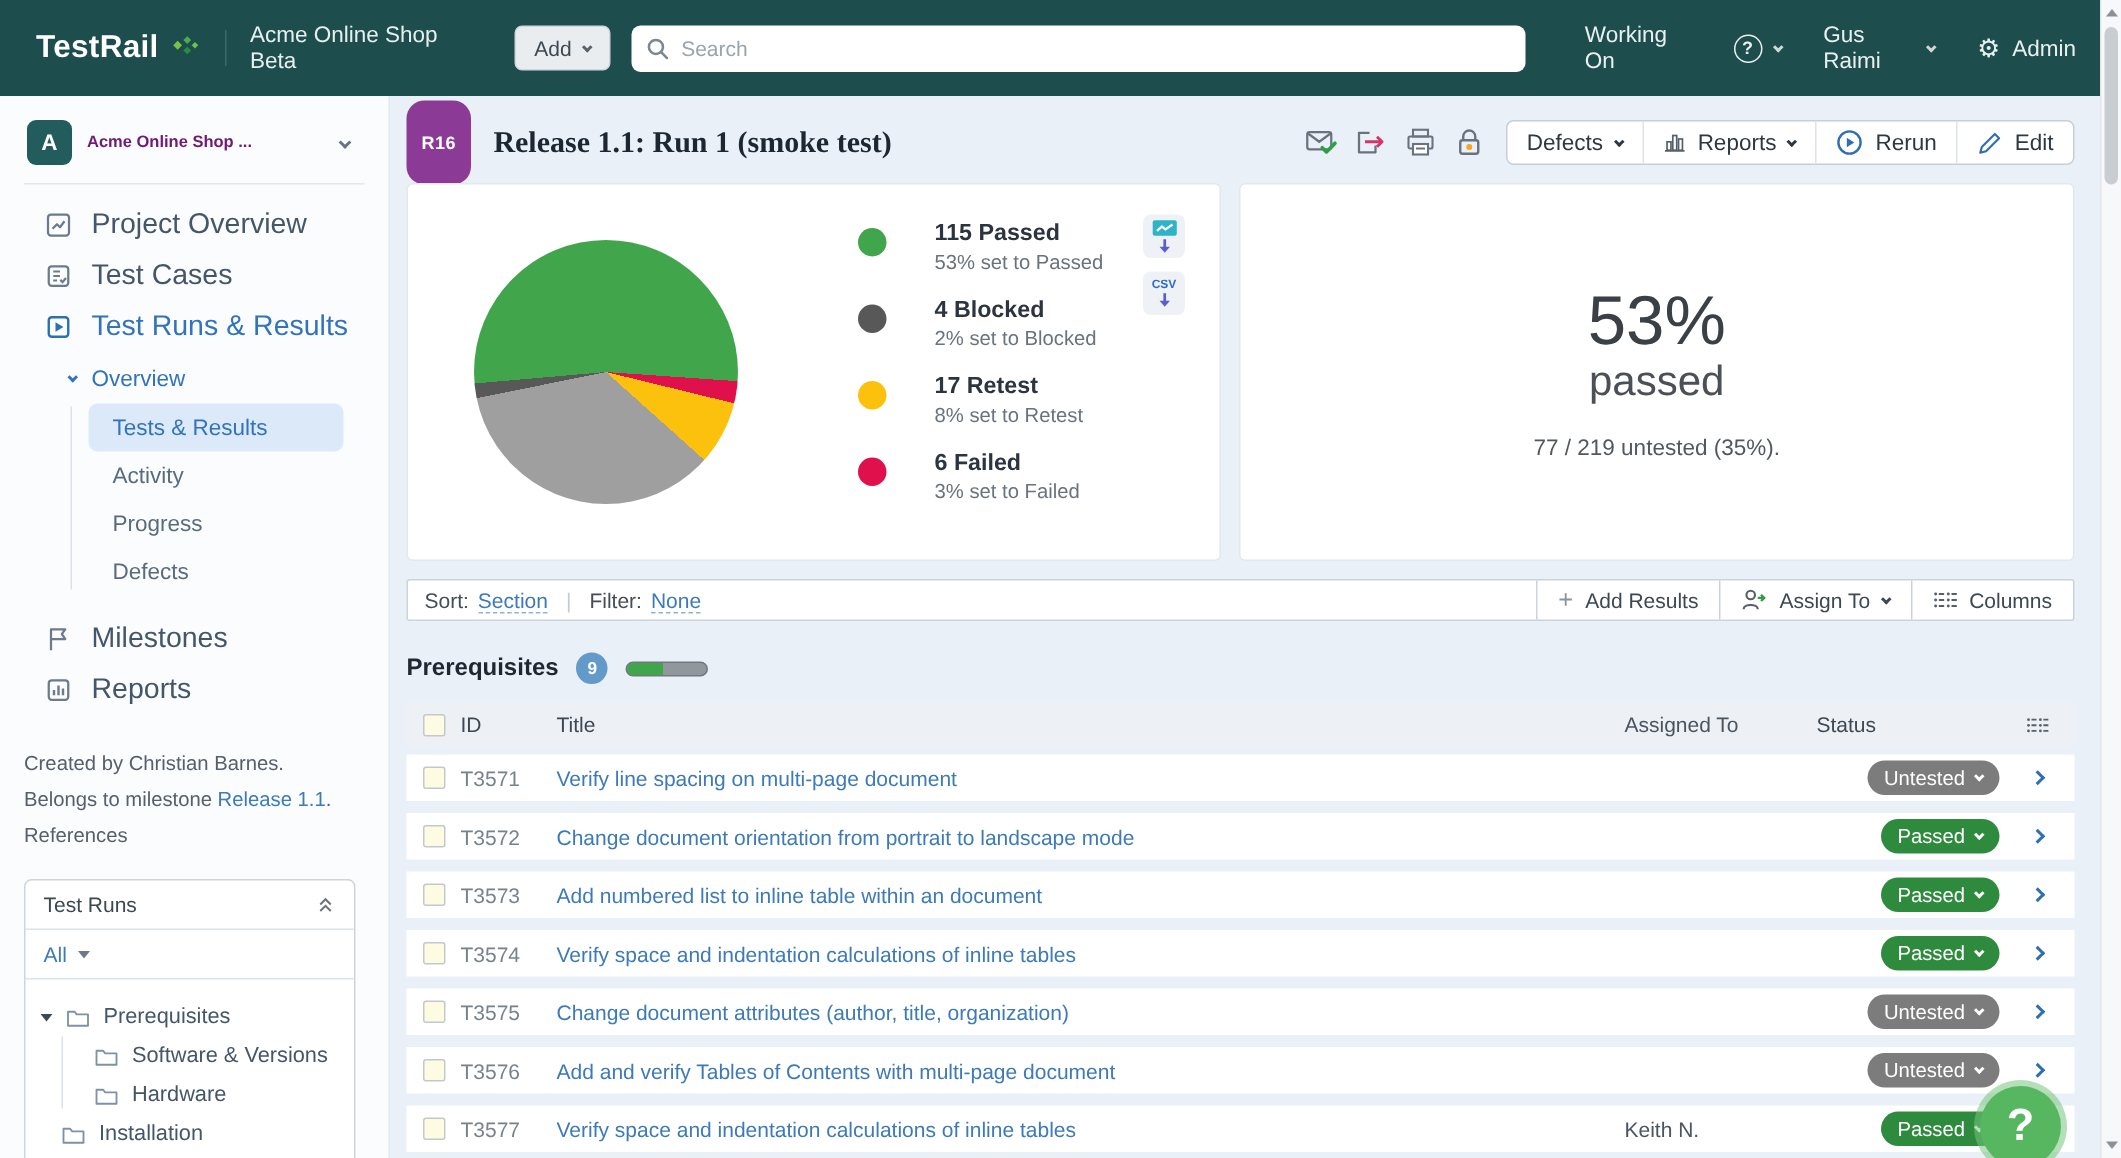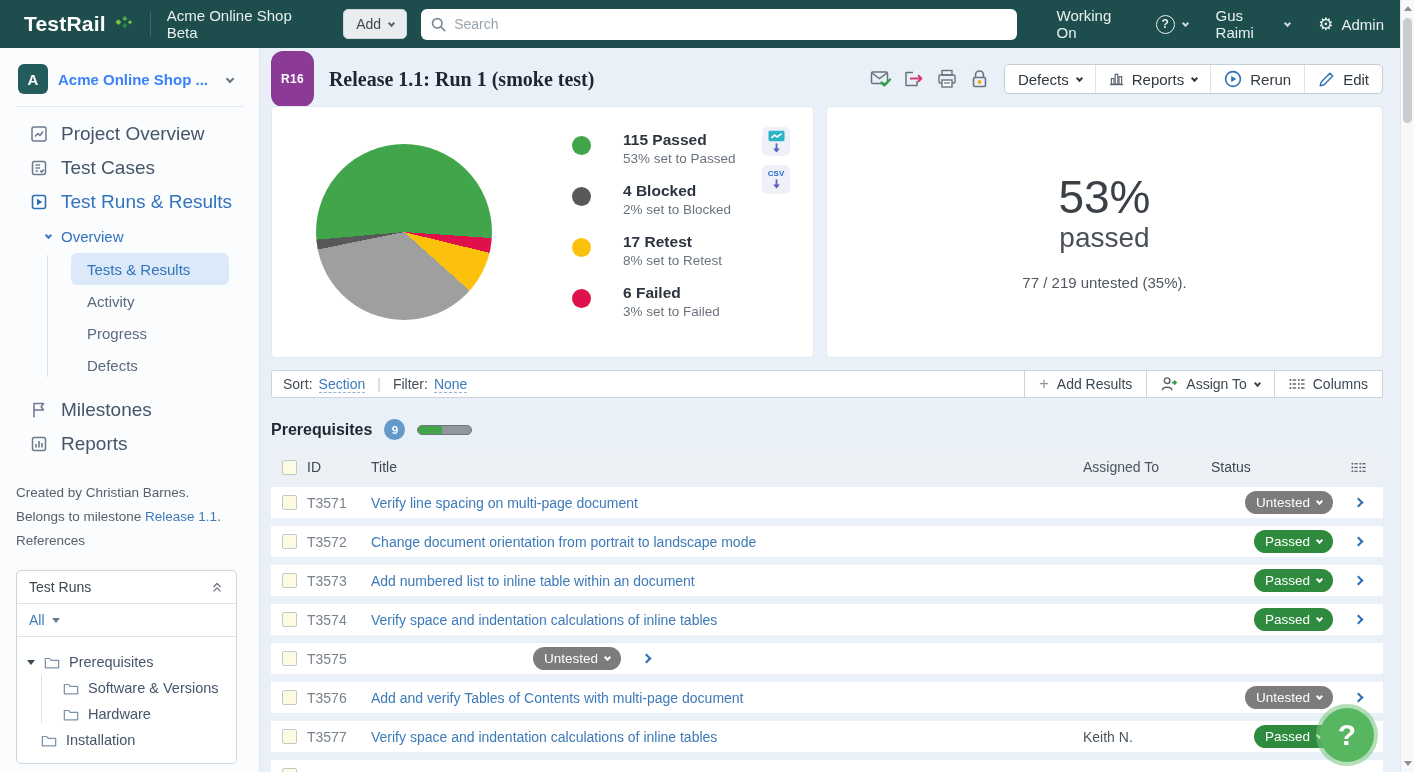--- a/index.html
+++ b/index.html
@@ -4,21 +4,21 @@
 <style>
   * { margin:0; padding:0; box-sizing:border-box; }
   html,body { width:1414px; height:772px; overflow:hidden;
     font-family:"Liberation Sans","DejaVu Sans",sans-serif; font-size:14px; color:#33404d;
     background:#e9f0f8; }
   .chev{display:inline-block;width:6px;height:6px;border-right:2px solid currentColor;border-bottom:2px solid currentColor;transform:rotate(45deg);flex:none;}
   .chev.right{transform:rotate(-45deg);}
   svg{display:block;flex:none;}
 
   
-  .navbar{height:48px;background:#1e4d4d;display:flex;align-items:center;padding:0 30px 0 24px;color:#eef5f4;}
+  .navbar{height:64px;background:#1e4d4d;display:flex;align-items:center;padding:0 30px 0 24px;color:#eef5f4;}
   .brand{display:flex;align-items:center;gap:6px;}
   .brand-name{font-size:21px;font-weight:bold;color:#fff;letter-spacing:.2px;}
   .nav-divider{width:1px;height:24px;background:#3c6a6a;margin:0 16px;}
   .nav-project{font-size:15px;color:#e7efef;}
   .add-btn{margin-left:24px;background:#e9edf0;color:#3c4852;border:1px solid #cfd6dc;border-radius:5px;height:30px;padding:0 12px;display:flex;align-items:center;gap:8px;font-size:14px;cursor:pointer;}
   .add-btn .chev{width:5px;height:5px;color:#5a646e;margin-top:-2px;}
   .search-wrap{margin-left:14px;background:#fff;border-radius:6px;height:31px;width:624px;display:flex;align-items:center;padding:0 10px;gap:8px;}
   .search-wrap input{border:none;outline:none;flex:1;font-size:14px;color:#333;background:transparent;font-family:inherit;}
   .search-wrap input::placeholder{color:#9aa4ad;}
   .nav-right{margin-left:auto;display:flex;align-items:center;gap:28px;padding-left:40px;}
@@ -28,30 +28,30 @@
   .gear{font-size:17px;line-height:1;}
 
   
   .app{display:flex;height:724px;}
   .sidebar{width:260px;background:#fbfcfe;border-right:1px solid #e2e8ee;padding:12px 0 0 0;flex:none;overflow:hidden;}
   .main{flex:1;padding:14px 31px 0 11px;position:relative;overflow:hidden;}
 
   
   .proj-sel{display:flex;align-items:center;gap:10px;padding:4px 16px 10px 18px;cursor:pointer;}
   .proj-avatar{width:30px;height:30px;background:#235c5c;color:#fff;border-radius:6px;display:flex;align-items:center;justify-content:center;font-weight:bold;font-size:15px;}
-  .proj-name{font-size:15px;font-weight:bold;color:#3b82f6;flex:1;}
+  .proj-name{font-size:11px;font-weight:bold;color:#701a75;flex:1;}
   .proj-sel .chev{color:#6a737d;margin-right:10px;}
   .side-hr{height:1px;background:#e1e7ed;margin:2px 16px 10px 16px;}
   .side-item{display:flex;align-items:center;gap:13px;height:34px;padding-left:30px;font-size:19px;color:#46566a;cursor:pointer;}
   .side-item.active{color:#3273bd;}
   .side-sub1{display:flex;align-items:center;gap:10px;height:34px;padding-left:46px;font-size:15px;color:#3273bd;cursor:pointer;}
   .side-sub1 .chev{width:5px;height:5px;color:#3273bd;margin-top:-2px;}
   .subtree{position:relative;margin-left:47px;}
   .subtree:before{content:"";position:absolute;left:0;top:2px;bottom:4px;width:1px;background:#dbe2e9;}
-  .sub-item{height:32px;display:flex;align-items:center;margin:0 30px 0 24px;padding-left:16px;border-radius:6px;font-size:15px;color:#5a6b7d;cursor:pointer;text-align:center;}
+  .sub-item{height:32px;display:flex;align-items:center;margin:0 30px 0 12px;padding-left:16px;border-radius:6px;font-size:15px;color:#5a6b7d;cursor:pointer;text-align:center;}
   .sub-item.active{background:#dce9f8;color:#3273bd;}
   .side-meta{padding:20px 16px 0 16px;font-size:13.5px;color:#55606c;line-height:24px;}
   .side-meta a{color:#3d7ab8;text-decoration:none;cursor:pointer;}
   .runs-panel{margin:17px 22px 0 16px;background:#fff;border:1px solid #ccd4dc;border-radius:5px;}
   .runs-head{display:flex;align-items:center;justify-content:space-between;padding:8px 12px;border-bottom:1px solid #dde3e9;font-size:14px;color:#3c4852;}
   .runs-filter{padding:8px 12px;border-bottom:1px solid #dde3e9;color:#3d7ab8;font-size:14px;display:flex;align-items:center;gap:7px;cursor:pointer;}
   .tri-down{width:0;height:0;border-left:4px solid transparent;border-right:4px solid transparent;border-top:5px solid #6b7b8b;}
   .runs-tree{padding:12px 8px 10px 10px;font-size:14.5px;color:#46566a;}
   .tree-row{display:flex;align-items:center;gap:9px;height:26px;cursor:pointer;}
   .tree-caret{width:0;height:0;border-left:4.5px solid transparent;border-right:4.5px solid transparent;border-top:5.5px solid #3c4852;}
@@ -558,20 +558,21 @@
         </span>
       <span class="col-chev">
           <span class="chev right row-chev"></span>
         </span>
     </div>
     <div class="trow">
       <span class="col-cb">
           <span class="cb"></span>
         </span>
       <span class="col-id">T3575</span>
+      <span class="col-title">Change document attributes (author, title, organization)</span>
       <span class="col-assigned"></span>
       <span class="col-status">
           <span class="status-pill" style="background: rgb(124, 124, 124);">
             <span>Untested</span>
             <span class="chev"></span>
           </span>
         </span>
       <span class="col-chev">
           <span class="chev right row-chev"></span>
         </span>

